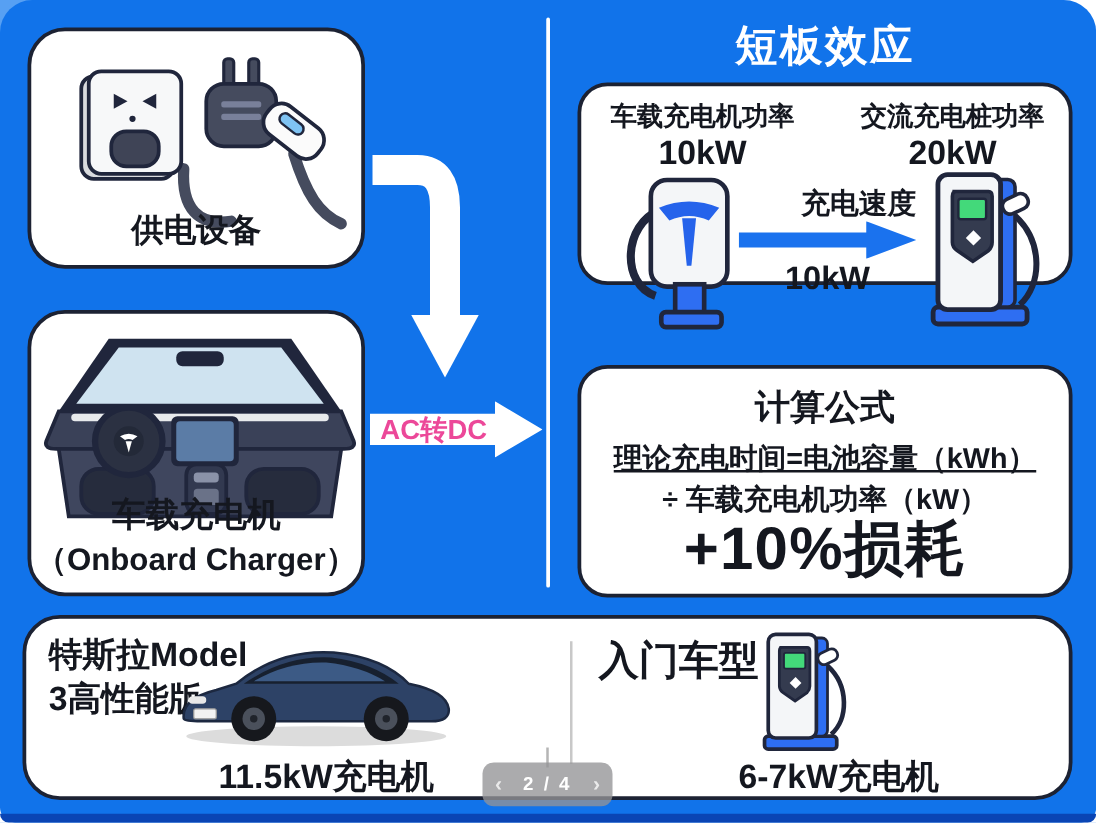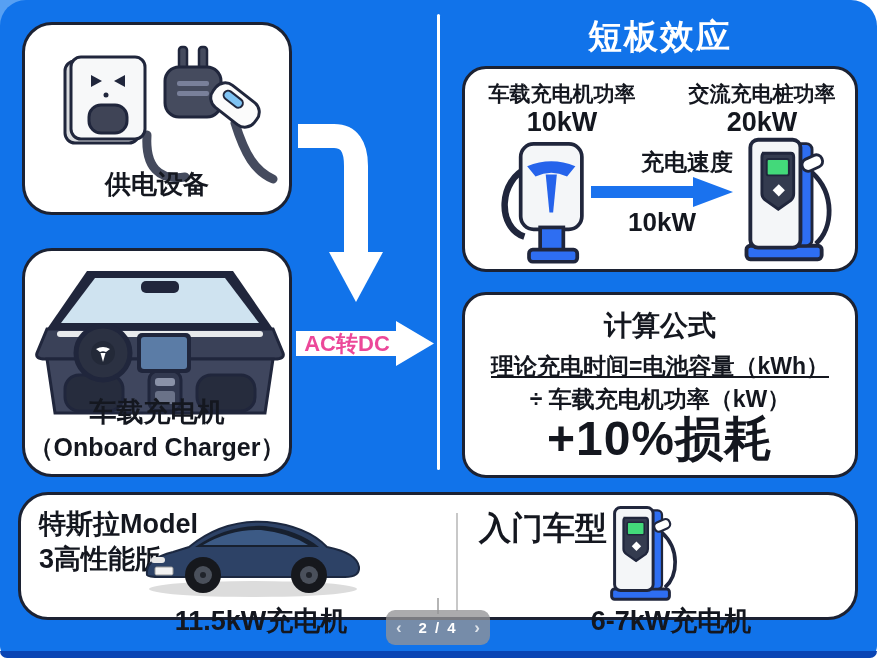--- a/index.html
+++ b/index.html
@@ -14,23 +14,23 @@
   .panel { position:absolute; inset:0; background:#1173ea;
     border-radius:26px 26px 12px 12px; }
 
   .bottom-strip { position:absolute; left:0; right:0; bottom:0; height:7px;
     background:#0a45b4; border-radius:0 0 12px 12px; }
 
   .card { position:absolute; background:#ffffff; border:3px solid #1c2233; }
 
   .card-power    { left:22px;  top:22px;  width:270px; height:193px; border-radius:30px; }
   .card-interior { left:22px;  top:248px; width:270px; height:229px; border-radius:30px; }
-  .card-compare  { left:462px; top:66px;  width:396px; height:206px; border-radius:24px;padding-left:44px; }
+  .card-compare  { left:462px; top:66px;  width:396px; height:162px; border-radius:24px;padding-left:44px; }
   .card-formula  { left:462px; top:292px; width:396px; height:186px; border-radius:24px; }
-  .card-bottom   { left:18px;  top:492px; width:840px; height:128px; border-radius:30px; }
+  .card-bottom   { left:18px;  top:492px; width:840px; height:148px; border-radius:30px; }
 
   .c-label { position:absolute; left:0; right:0; text-align:center; font-weight:700; }
   .power-label    { bottom:10px; font-size:26px; }
   .interior-cn    { bottom:44px; font-size:27px; }
   .interior-en    { bottom:10px; font-size:25px; }
 
   .divider-vert { position:absolute; left:437px; top:14px; width:3px; height:456px;
     background:#ffffff; border-radius:2px; }
 
   .section-title { position:absolute; left:462px; top:14px; width:396px;

